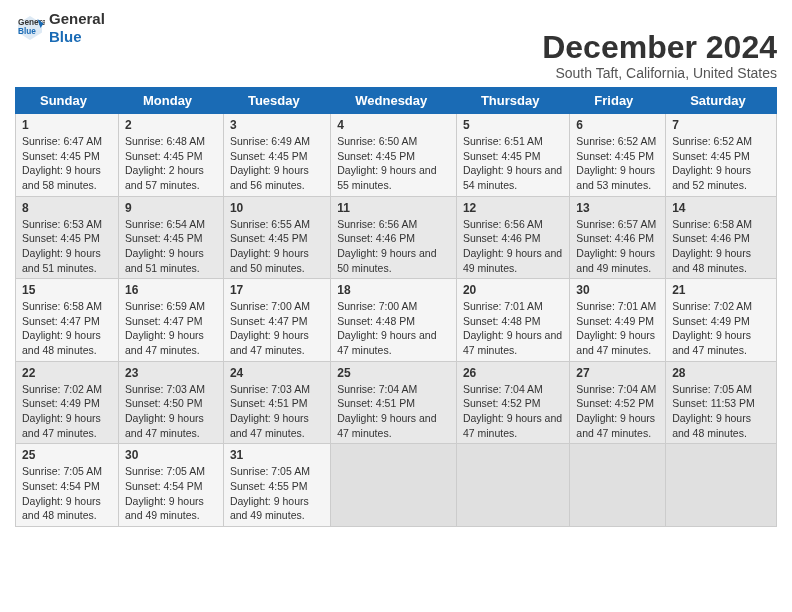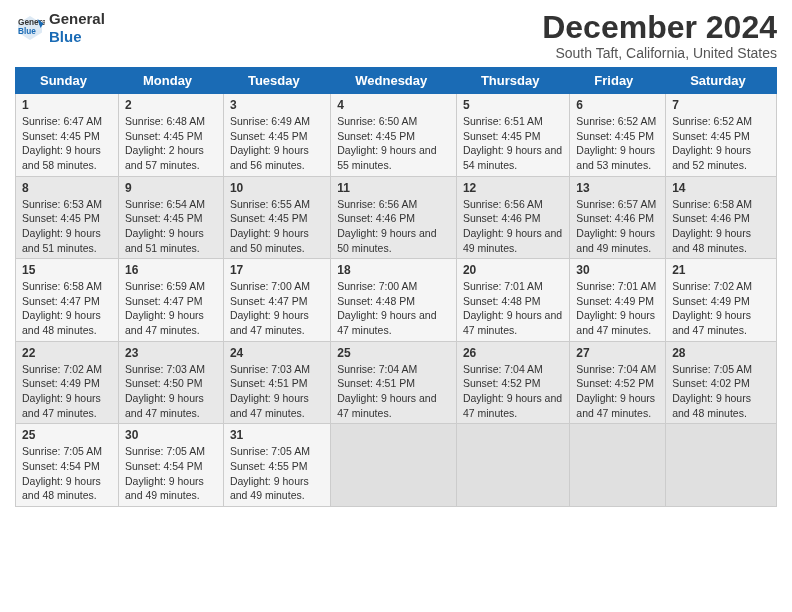--- a/index.html
+++ b/index.html
@@ -24,20 +24,21 @@
       display: flex;
       align-items: center;
       gap: 4px;
     }
     .logo-icon {
       width: 30px;
       height: 30px;
     }
     .title-area {
       text-align: right;
+      margin-top: 20px;
     }
     .main-title {
       font-size: 32px;
       font-weight: bold;
       color: #333;
       line-height: 1.1;
     }
     .subtitle {
       font-size: 14px;
       color: #555;
@@ -141,21 +142,21 @@
           <td><span class="day-num">30</span><span>Sunrise: 7:01 AM</span><br><span>Sunset: 4:49 PM</span><br><span>Daylight: 9 hours and 47 minutes.</span></td>
           <td><span class="day-num">21</span><span>Sunrise: 7:02 AM</span><br><span>Sunset: 4:49 PM</span><br><span>Daylight: 9 hours and 47 minutes.</span></td>
         </tr>
         <tr>
           <td><span class="day-num">22</span><span>Sunrise: 7:02 AM</span><br><span>Sunset: 4:49 PM</span><br><span>Daylight: 9 hours and 47 minutes.</span></td>
           <td><span class="day-num">23</span><span>Sunrise: 7:03 AM</span><br><span>Sunset: 4:50 PM</span><br><span>Daylight: 9 hours and 47 minutes.</span></td>
           <td><span class="day-num">24</span><span>Sunrise: 7:03 AM</span><br><span>Sunset: 4:51 PM</span><br><span>Daylight: 9 hours and 47 minutes.</span></td>
           <td><span class="day-num">25</span><span>Sunrise: 7:04 AM</span><br><span>Sunset: 4:51 PM</span><br><span>Daylight: 9 hours and 47 minutes.</span></td>
           <td><span class="day-num">26</span><span>Sunrise: 7:04 AM</span><br><span>Sunset: 4:52 PM</span><br><span>Daylight: 9 hours and 47 minutes.</span></td>
           <td><span class="day-num">27</span><span>Sunrise: 7:04 AM</span><br><span>Sunset: 4:52 PM</span><br><span>Daylight: 9 hours and 47 minutes.</span></td>
-          <td><span class="day-num">28</span><span>Sunrise: 7:05 AM</span><br><span>Sunset: 4:02 PM</span><br><span>Daylight: 9 hours and 48 minutes.</span></td>
+          <td><span class="day-num">28</span><span>Sunrise: 7:05 AM</span><br><span>Sunset: 11:53 PM</span><br><span>Daylight: 9 hours and 48 minutes.</span></td>
         </tr>
         <tr>
           <td><span class="day-num">25</span><span>Sunrise: 7:05 AM</span><br><span>Sunset: 4:54 PM</span><br><span>Daylight: 9 hours and 48 minutes.</span></td>
           <td><span class="day-num">30</span><span>Sunrise: 7:05 AM</span><br><span>Sunset: 4:54 PM</span><br><span>Daylight: 9 hours and 49 minutes.</span></td>
           <td><span class="day-num">31</span><span>Sunrise: 7:05 AM</span><br><span>Sunset: 4:55 PM</span><br><span>Daylight: 9 hours and 49 minutes.</span></td>
           <td class="empty">&nbsp;</td>
           <td class="empty">&nbsp;</td>
           <td class="empty">&nbsp;</td>
           <td class="empty">&nbsp;</td>
         </tr>

